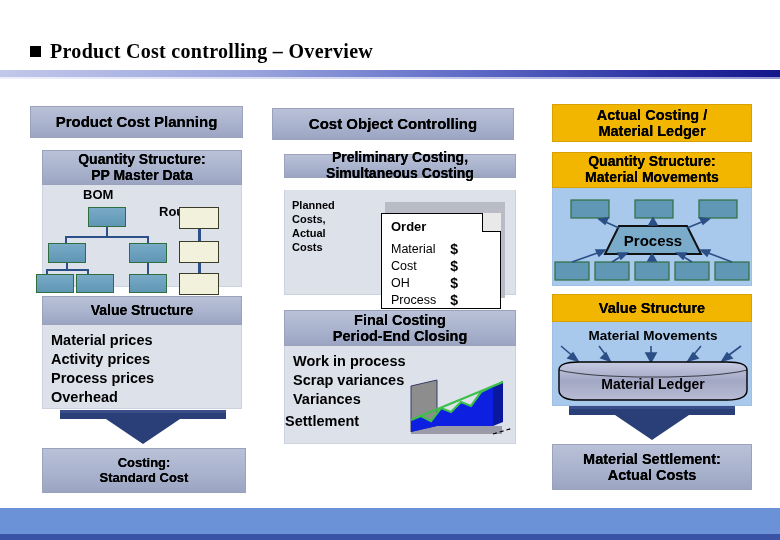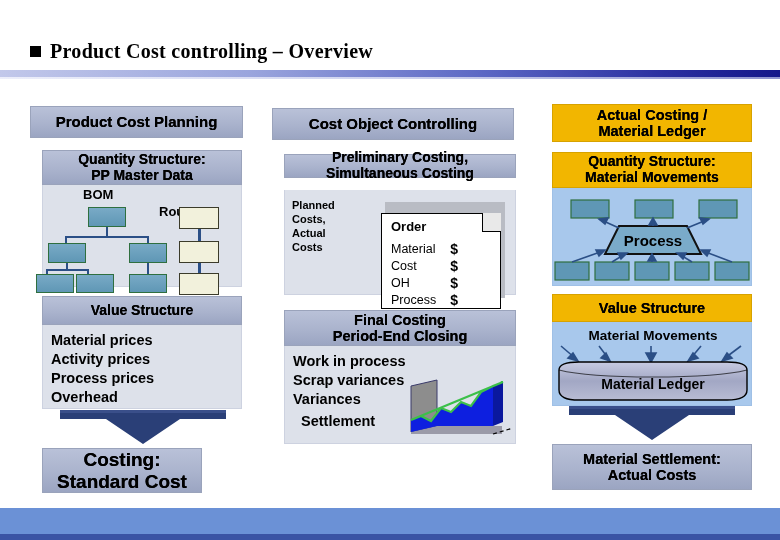--- a/index.html
+++ b/index.html
@@ -139,21 +139,21 @@
 Activity prices
 Process prices
 Overhead</div>
   </div>
 
   <svg class="arrow-down" style="left:60px;top:410px;" width="166" height="34" viewBox="0 0 166 34">
     <polygon points="0,0 166,0 166,9 120,9 83,34 46,9 0,9" fill="#2a3f77"></polygon>
     <polygon points="0,0 166,0 166,3 0,3" fill="#3a4f8a"></polygon>
   </svg>
 
-  <div class="hdr blue" style="left:42px;top:448px;width:160px;height:45px;font-size:19px;position:absolute;white-space:pre-line;">Costing:
+  <div class="hdr blue" style="left:42px;top:448px;width:204px;height:45px;font-size:13px;position:absolute;white-space:pre-line;">Costing:
 Standard Cost</div>
 </div>
 
 <div class="col">
 
   <div class="hdr blue" style="left:272px;top:108px;width:242px;height:32px;font-size:15px;position:absolute;">Cost Object Controlling</div>
 
   <div class="hdr blue" style="left:284px;top:154px;width:232px;height:24px;font-size:14px;position:absolute;white-space:pre-line;">Preliminary Costing,
 Simultaneous Costing</div>
 
@@ -195,21 +195,21 @@
     </div>
   </div>
 
   <div class="hdr blue" style="left:284px;top:310px;width:232px;height:36px;font-size:14.5px;position:absolute;white-space:pre-line;">Final Costing
 Period-End Closing</div>
 
   <div class="body grayblue" style="left:284px;top:346px;width:232px;height:98px;position:absolute;">
     <div class="txtlist" style="left:8px;top:6px;font-size:14.5px;">Work in process
 Scrap variances
 Variances</div>
-    <div class="txtlist" style="left:16px;top:66px;font-size:14.5px;">Settlement</div>
+    <div class="txtlist" style="left:0;top:66px;font-size:14.5px;">Settlement</div>
 
     <svg style="position:absolute;left:122px;top:32px;" width="108" height="62" viewBox="0 0 108 62">
       <polygon points="4,8 30,2 30,48 4,54" fill="#8d8d8d" stroke="#3a3a6a" stroke-width="1"></polygon>
       <polygon points="4,54 30,48 95,48 95,56 4,56" fill="#9a9aa8"></polygon>
       <polygon points="4,54 4,42 14,38 24,43 34,30 44,34 54,24 64,28 74,14 86,8 86,48 30,48" fill="#0d1fe0"></polygon>
       <polygon points="86,8 96,4 96,44 86,48" fill="#0a189e"></polygon>
       <polygon points="4,42 14,38 24,43 34,30 44,34 54,24 64,28 74,14 86,8 96,4" fill="none" stroke="#3cc04a" stroke-width="2.2"></polygon>
       <line x1="86" y1="56" x2="106" y2="50" stroke="#000" stroke-width="1.2" stroke-dasharray="4,3"></line>
     </svg>
   </div>

